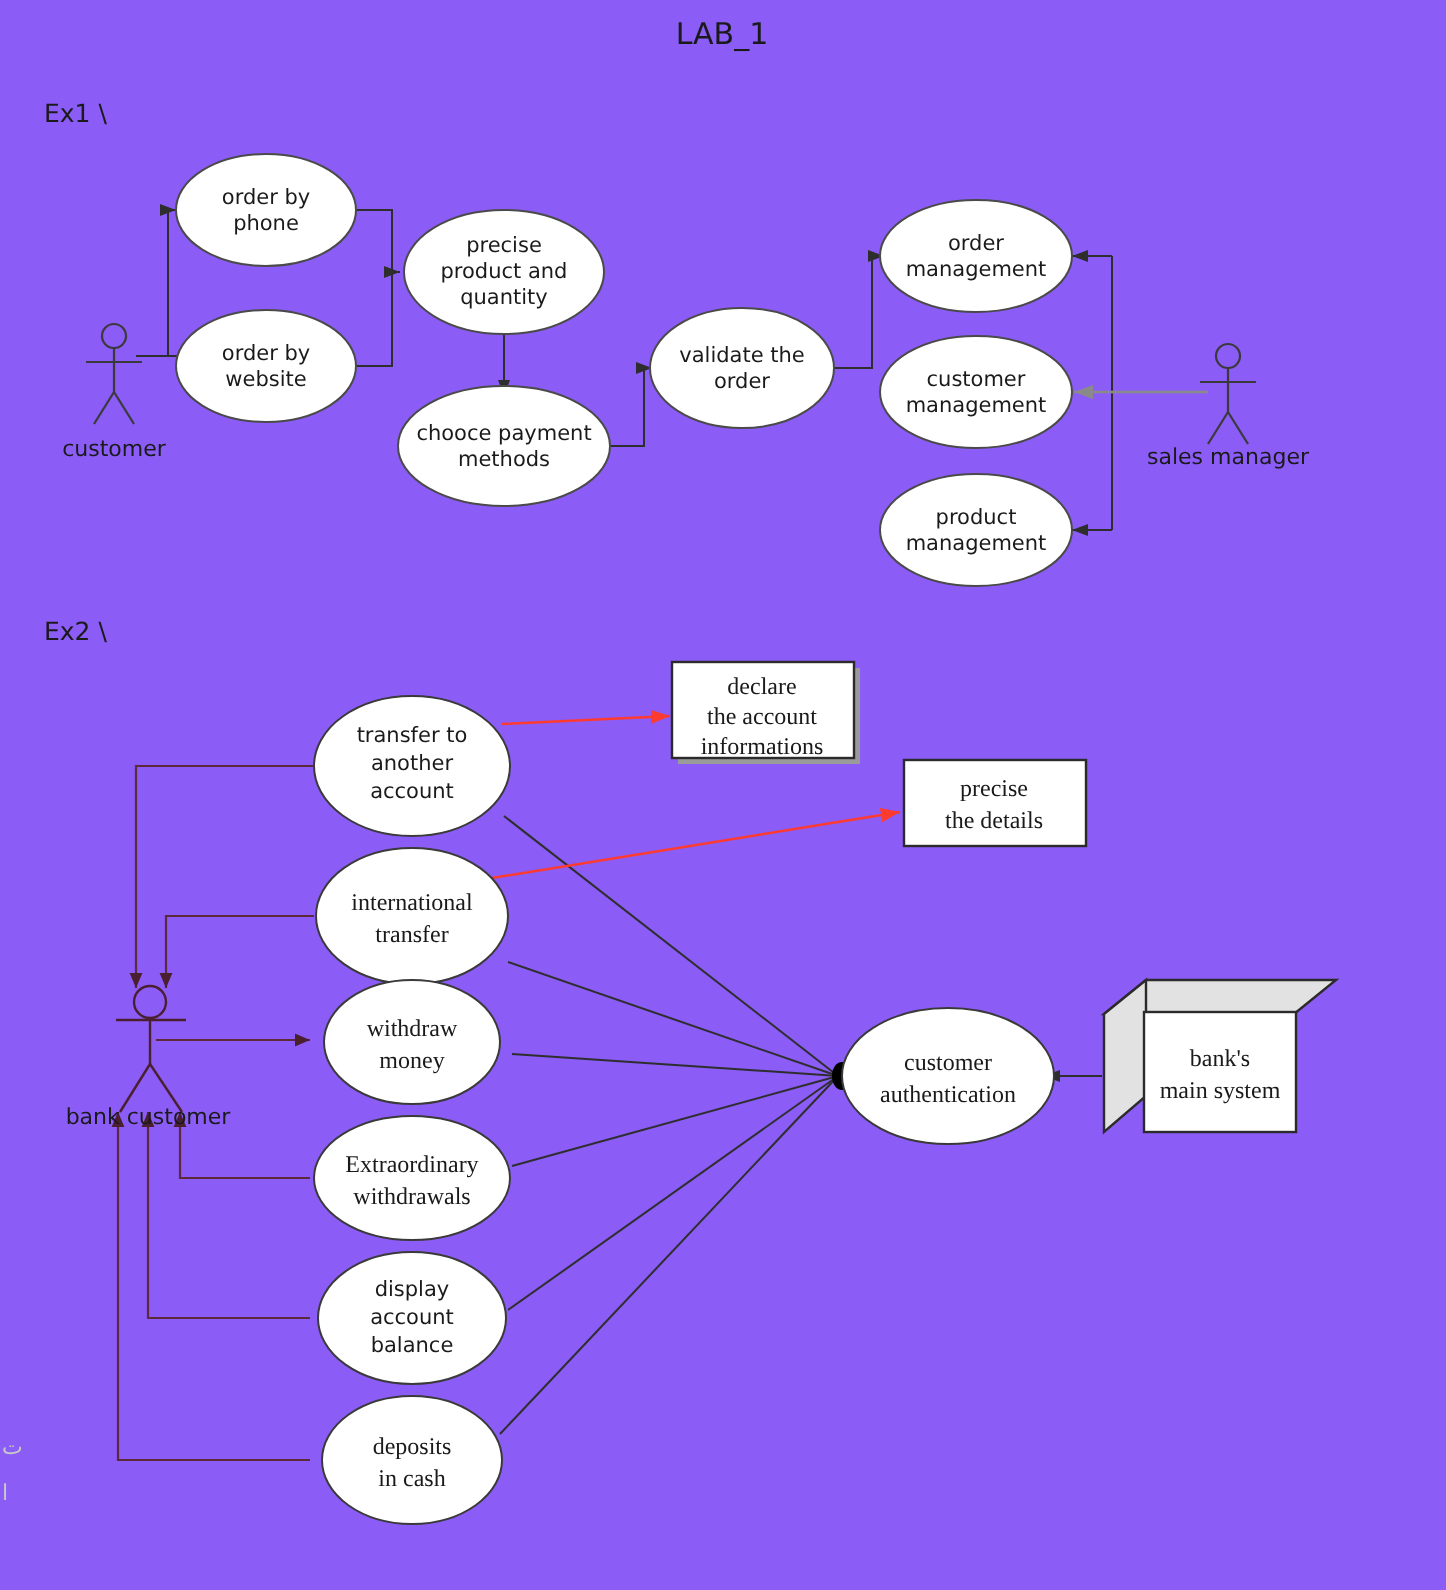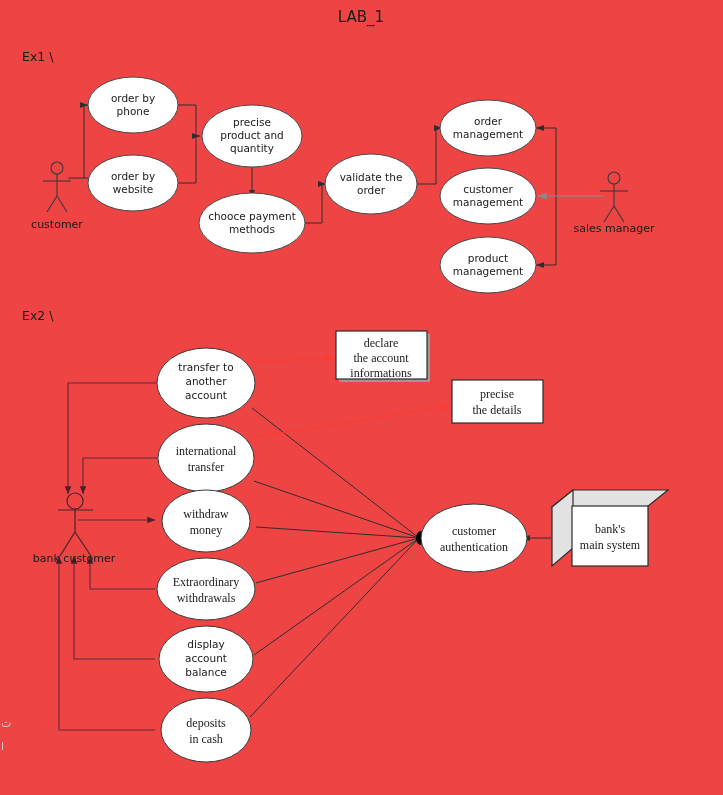--- a/index.html
+++ b/index.html
@@ -4,21 +4,21 @@
 <style>
   html, body {
     margin: 0;
     padding: 0;
     background: #ffffff;
   }
   #page {
     position: relative;
     width: 723px;
     height: 795px;
-    background: #ef4444;
+    background: #8b5cf6;
     overflow: hidden;
     font-family: "Liberation Sans", sans-serif;
   }
   #diagram-svg {
     position: absolute;
     left: 0; top: 0;
     width: 723px;
     height: 795px;
   }
   .ttl {

